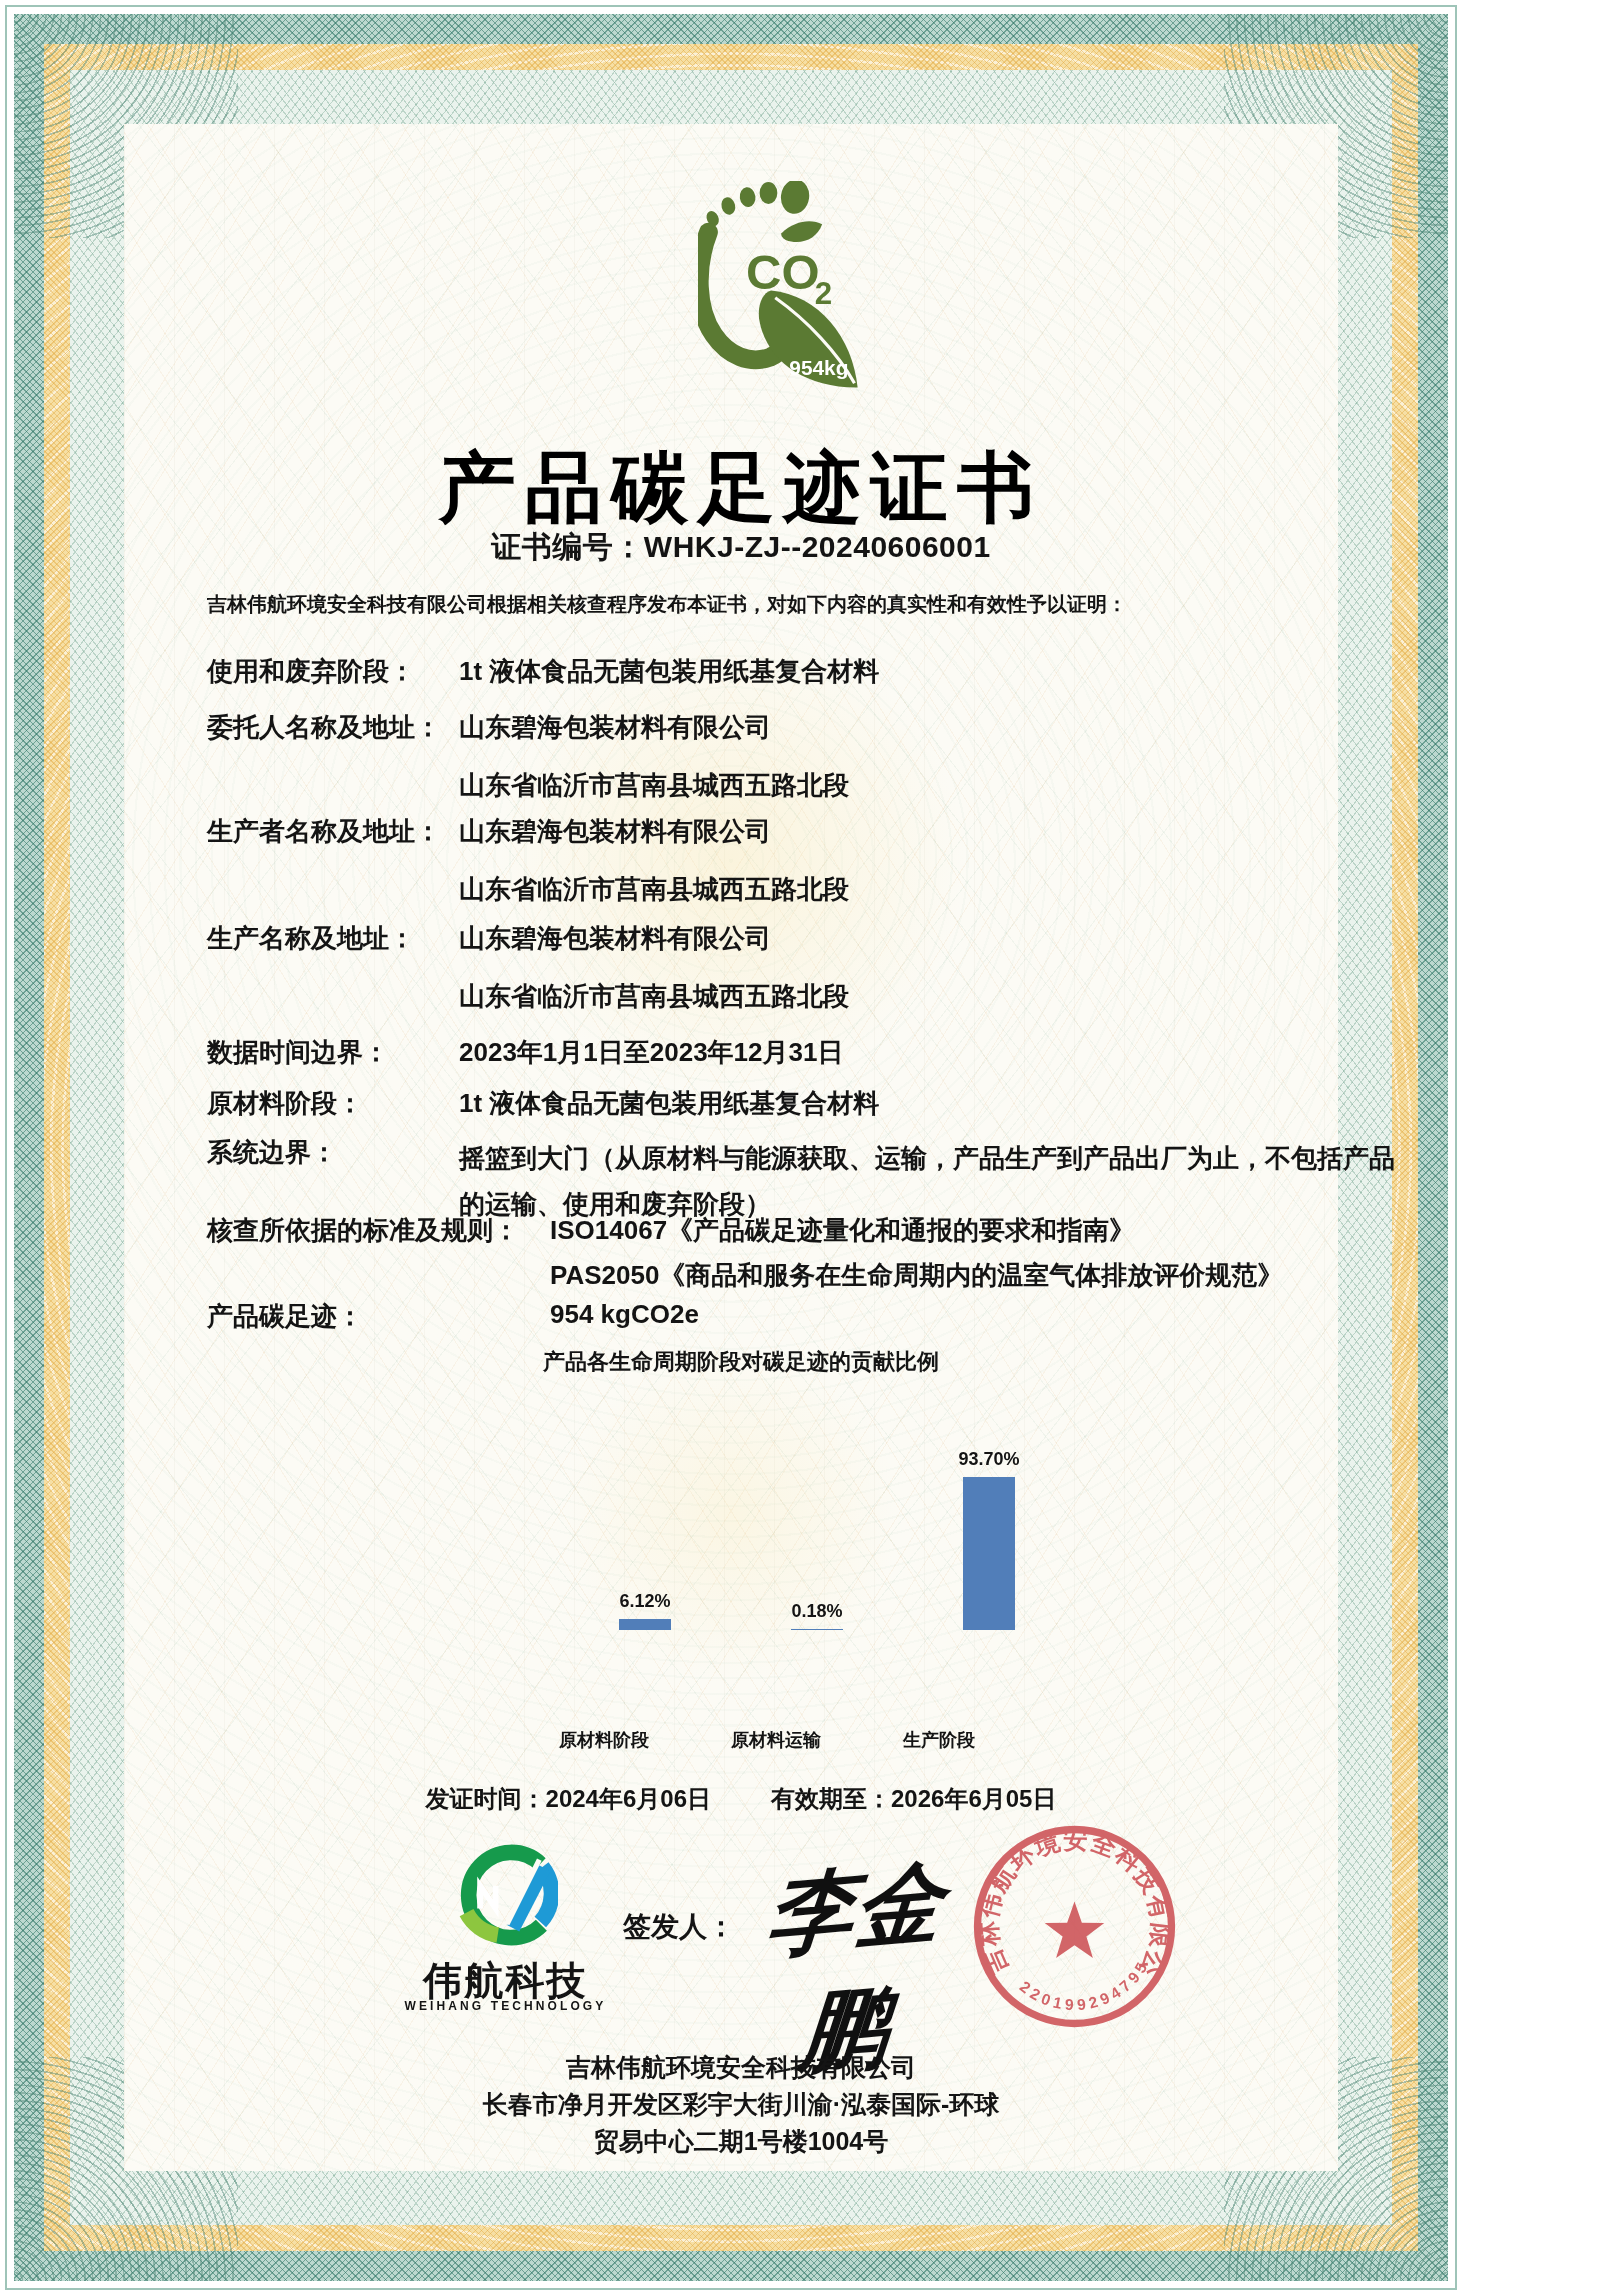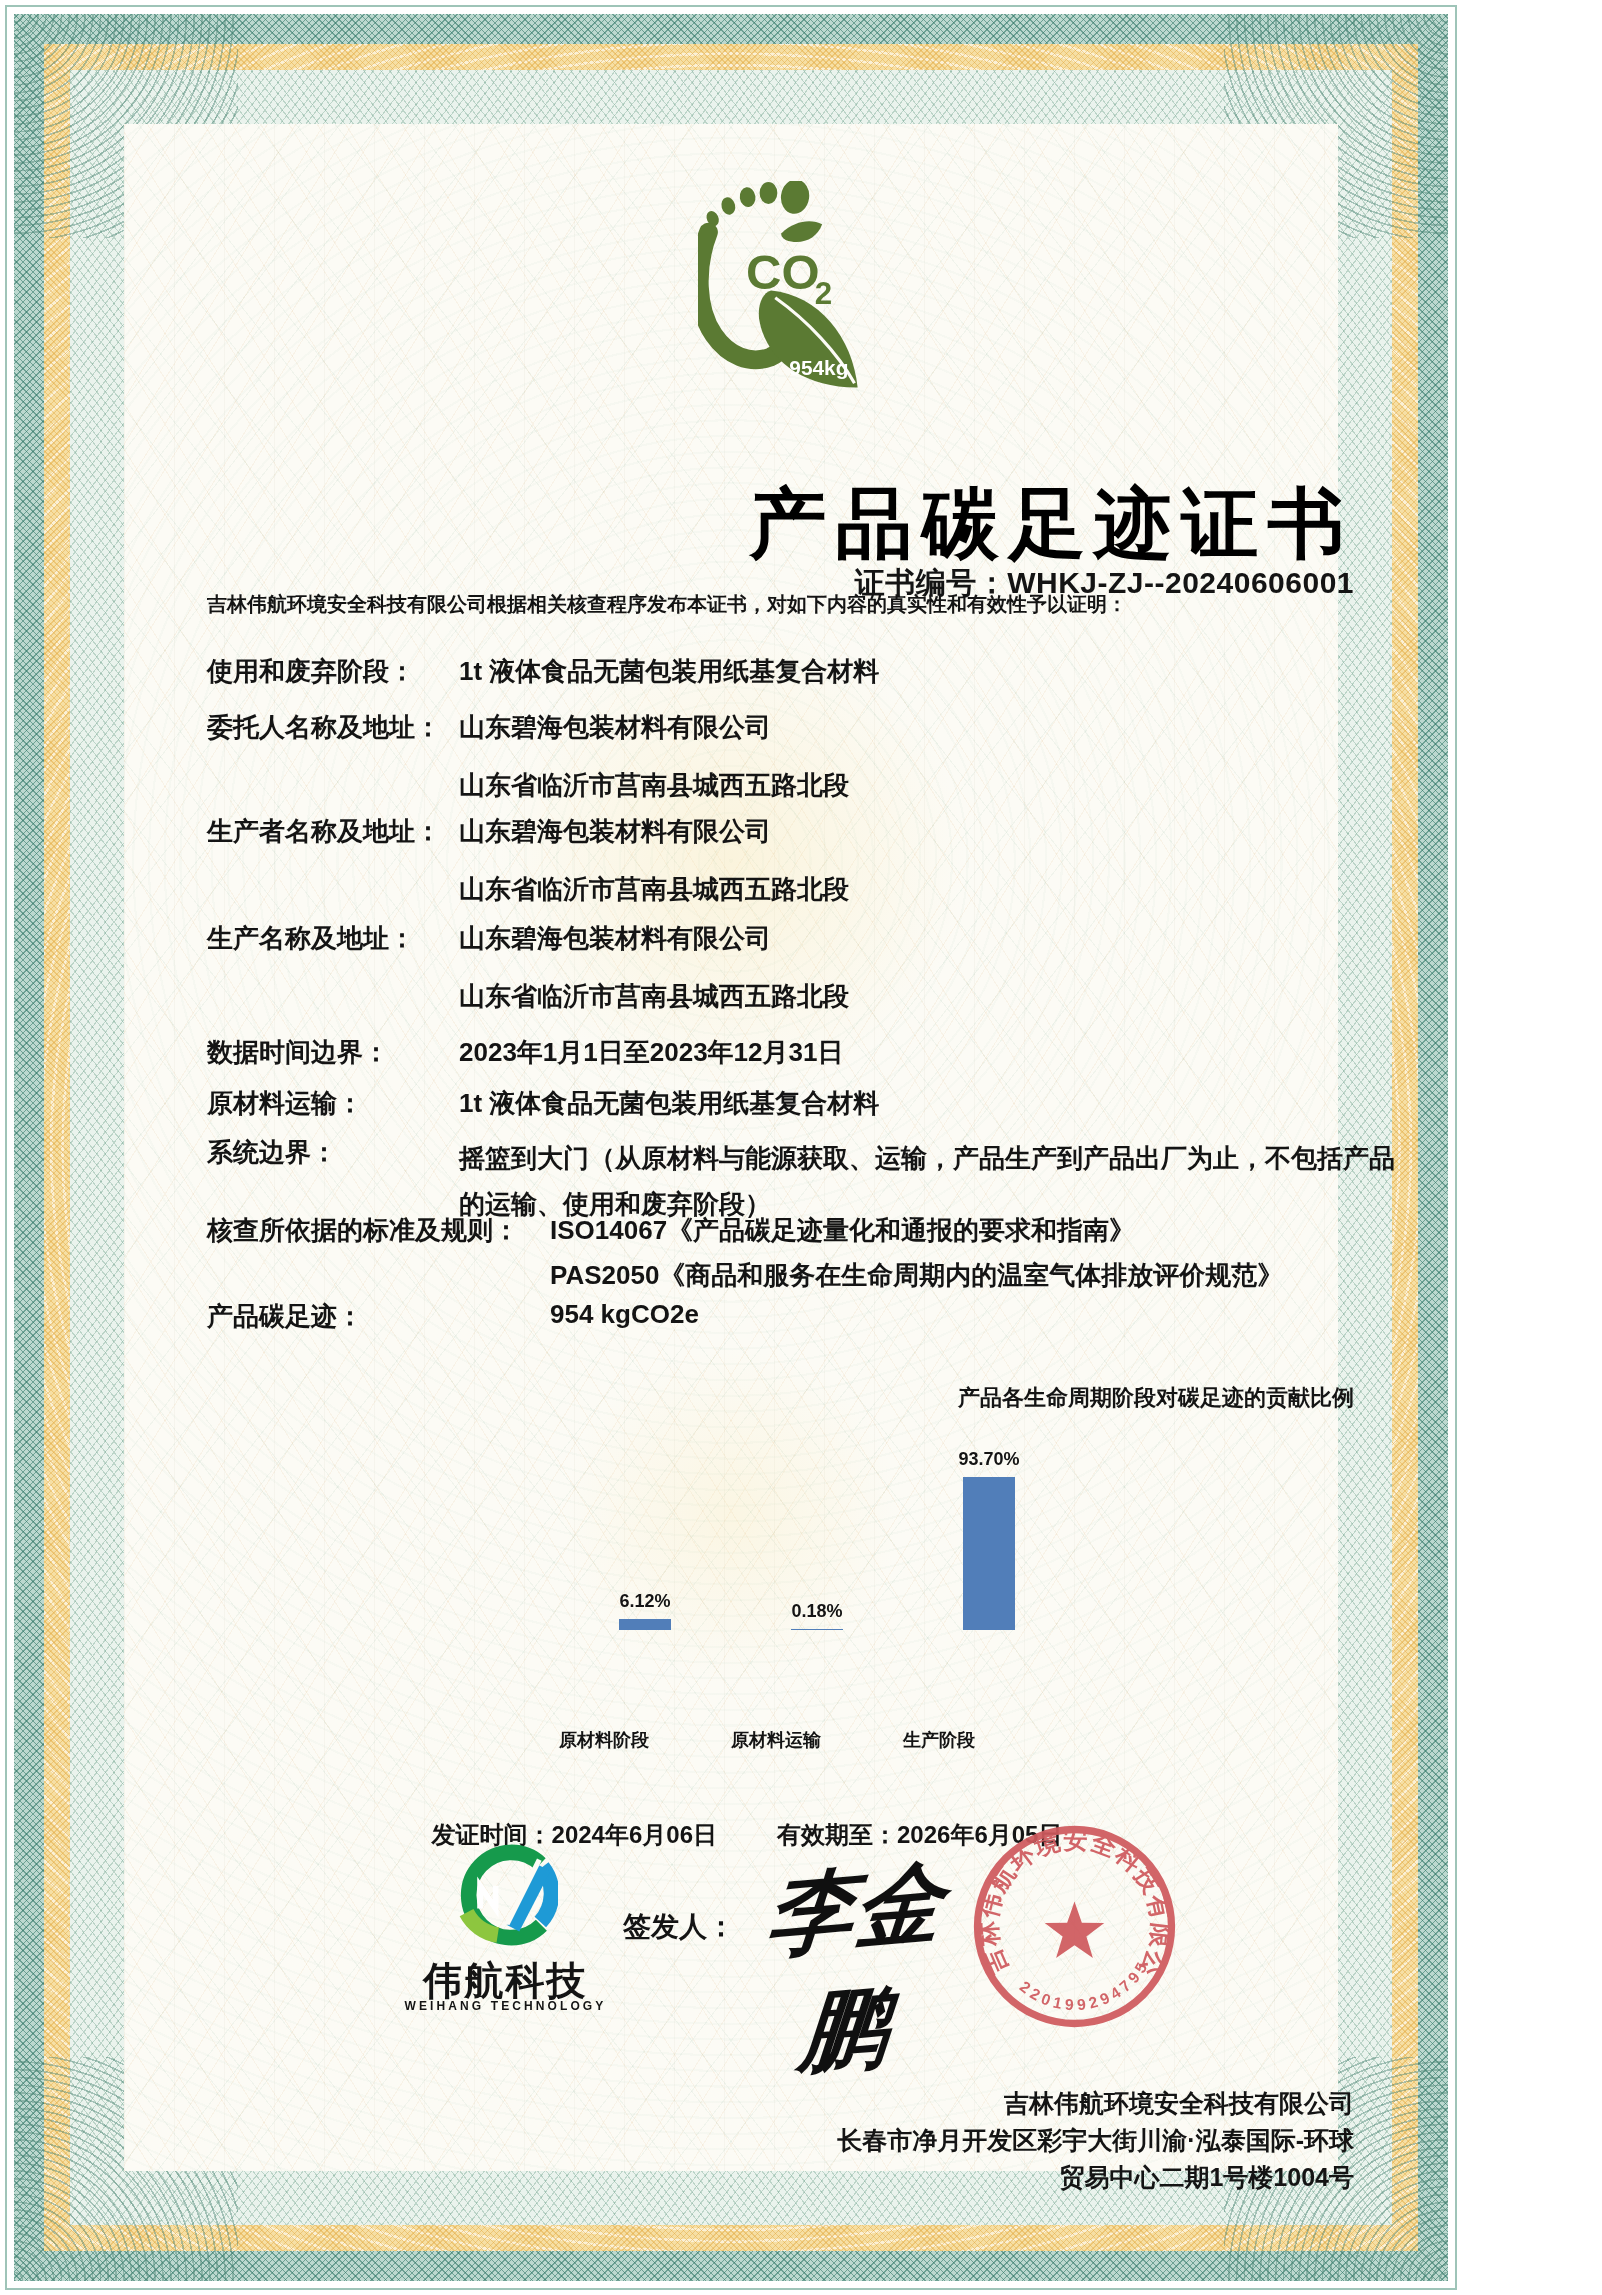--- a/index.html
+++ b/index.html
@@ -38,21 +38,21 @@
      repeating-linear-gradient(-58deg, rgba(216,170,110,.10) 0 1px, transparent 1px 24px),
      repeating-linear-gradient(52deg, rgba(140,180,155,.10) 0 1px, transparent 1px 31px),
      repeating-linear-gradient(-52deg, rgba(140,180,155,.10) 0 1px, transparent 1px 31px),
      repeating-linear-gradient(90deg, rgba(170,160,130,.07) 0 1px, transparent 1px 50px);}
   .content::before{content:'';position:absolute;inset:0;pointer-events:none;background:
      radial-gradient(circle 334px at 50% 36%, rgba(247,227,163,.30), rgba(247,227,163,0) 70%),
      radial-gradient(circle 240px at 50% 68%, rgba(247,227,163,.22), rgba(247,227,163,0) 70%),
      repeating-radial-gradient(circle at 50% 36%, rgba(150,190,168,.055) 0 2.1px, transparent 2.1px 15.7px);}
 
   .abs{position:absolute;}
-  .ctr{left:16px;width:100%;text-align:right;margin-top:36px;}
+  .ctr{left:10px;width:100%;text-align:center;}
 
   .title{top:313px;font-family:"Liberation Serif","DejaVu Serif",serif;font-size:77px;
          letter-spacing:9.4px;font-weight:900;color:#000;}
   .certno{top:403px;font-size:30px;letter-spacing:0.5px;}
   .intro{top:465px;left:83px;width:1216px;font-size:20px;line-height:31px;}
 
   .row-lbl{position:absolute;left:83px;font-size:26px;white-space:nowrap;}
   .row-val{position:absolute;font-size:26px;white-space:nowrap;}
   .row-val.wrap{white-space:normal;line-height:46px;}
 
@@ -126,21 +126,21 @@
     <div class="row-val" style="top:690px;left:335px">山东碧海包装材料有限公司</div>
     <div class="row-val" style="top:748px;left:335px">山东省临沂市莒南县城西五路北段</div>
 
     <div class="row-lbl" style="top:797px">生产名称及地址：</div>
     <div class="row-val" style="top:797px;left:335px">山东碧海包装材料有限公司</div>
     <div class="row-val" style="top:855px;left:335px">山东省临沂市莒南县城西五路北段</div>
 
     <div class="row-lbl" style="top:911px">数据时间边界：</div>
     <div class="row-val" style="top:911px;left:335px">2023年1月1日至2023年12月31日</div>
 
-    <div class="row-lbl" style="top:962px">原材料运输：</div>
+    <div class="row-lbl" style="top:962px">原材料阶段：</div>
     <div class="row-val" style="top:962px;left:335px">1t 液体食品无菌包装用纸基复合材料</div>
 
     <div class="row-lbl" style="top:1011px">系统边界：</div>
     <div class="row-val wrap" style="top:1011px;left:335px;width:947px">摇篮到大门（从原材料与能源获取、运输，产品生产到产品出厂为止，不包括产品的运输、使用和废弃阶段）</div>
 
     <div class="row-lbl" style="top:1089px">核查所依据的标准及规则：</div>
     <div class="row-val" style="top:1089px;left:426px">ISO14067《产品碳足迹量化和通报的要求和指南》</div>
     <div class="row-val" style="top:1134px;left:426px">PAS2050《商品和服务在生命周期内的温室气体排放评价规范》</div>
 
     <div class="row-lbl" style="top:1175px">产品碳足迹：</div>

